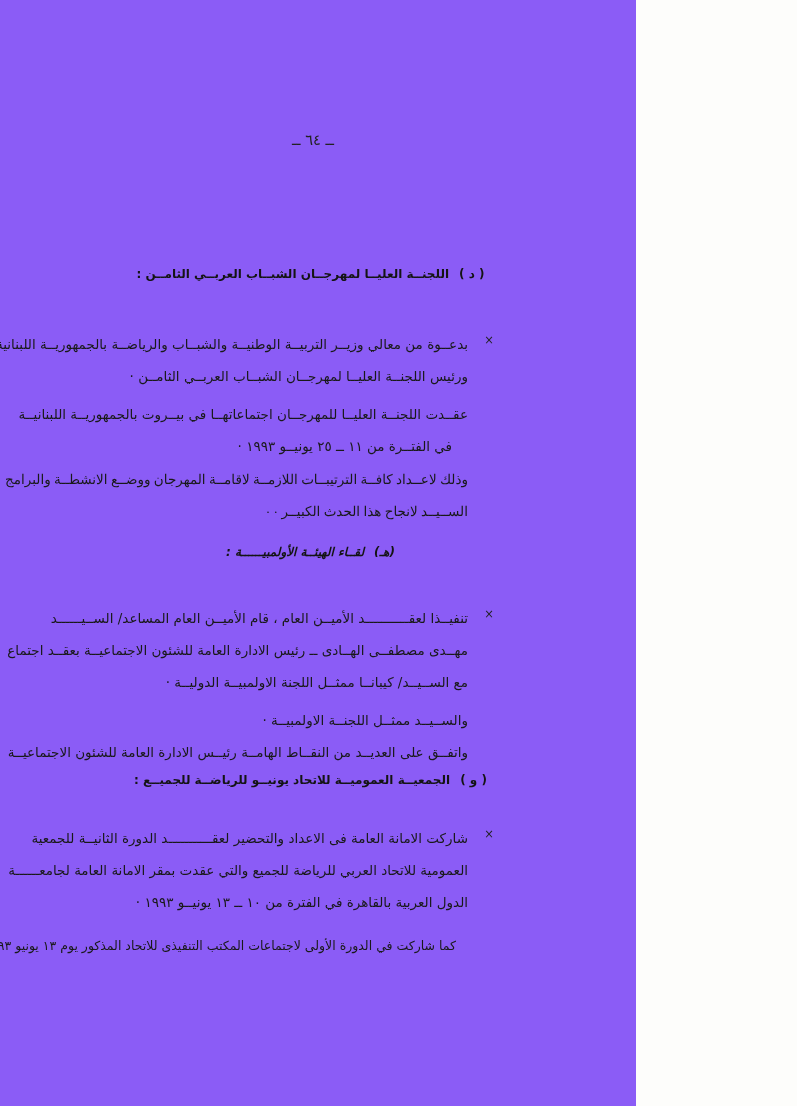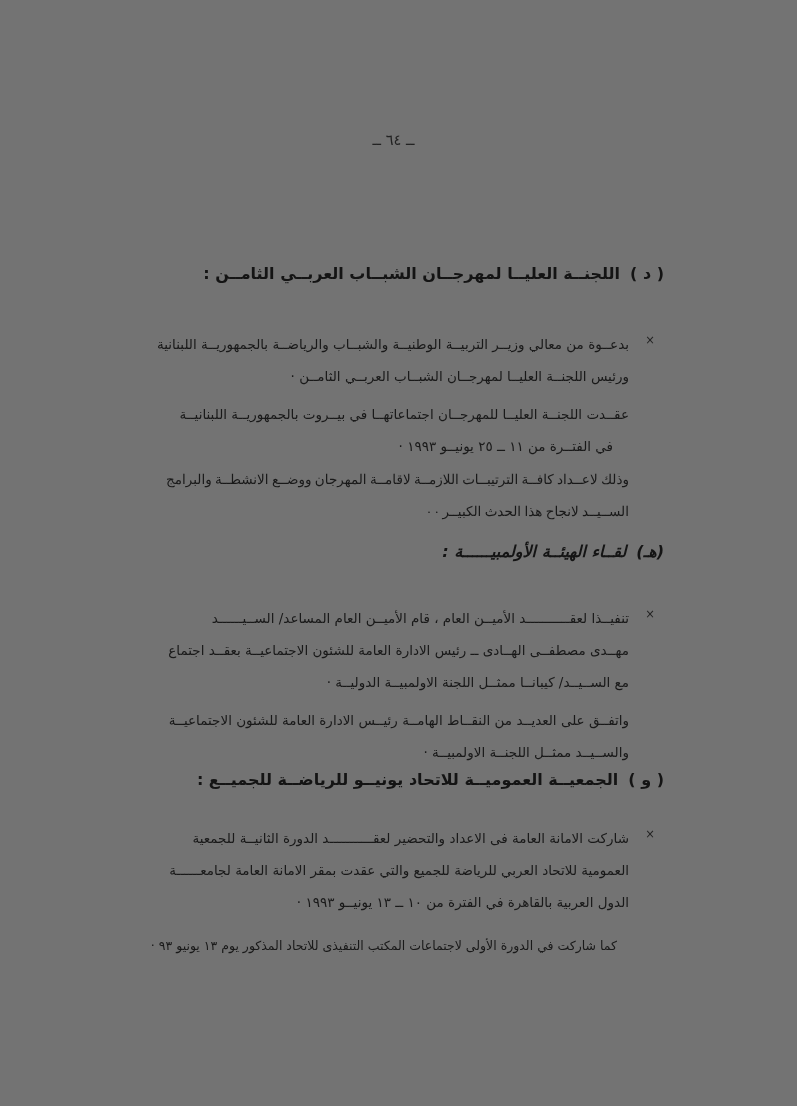--- a/index.html
+++ b/index.html
@@ -5,44 +5,44 @@
   html, body { margin: 0; padding: 0; }
   body {
     width: 797px; height: 1106px;
     background: #fdfdfb;
     font-family: "DejaVu Sans", sans-serif;
     color: #1b1b1b;
     overflow: hidden;
   }
   .page {
     position: relative;
-    width: 797px; height: 1106px;
-    background: #737373;
+    width: 636px; height: 1106px;
+    background: #8b5cf6;
     direction: rtl;
   }
   .page-number {
     position: absolute;
     top: 132px; left: 0; right: 10px;
     text-align: center;
     font-size: 14.5px;
     letter-spacing: 1px;
     color: #222;
   }
   .content {
     position: absolute;
     top: 0; right: 133px; left: 118px;
   }
   .heading {
     line-height: 24px;
     height: 24px;
-    font-size: 16px;
+    font-size: 12px;
     font-weight: bold;
     color: #141414;
     white-space: nowrap;
-    text-align: right;
+    text-align: center;
   }
   .heading .marker { margin-left: 10px; }
   .h-d  { margin-top: 262px; }
   .h-he { margin-top: 12px; font-style: italic; }
   .h-w  { margin-top: 0px; }
   .para {
     position: relative;
     margin-right: 35px;
     font-size: 13.5px;
     color: #191919;
@@ -109,22 +109,22 @@
     </div>
 
     <div class="para p4">
       <span class="bullet">×</span>
       <div class="line">تنفيــذا لعقـــــــــــد الأميــن العام ، قام الأميــن العام المساعد/ الســيــــــد</div>
       <div class="line">مهــدى مصطفــى الهــادى ــ رئيس الادارة العامة للشئون الاجتماعيــة بعقــد اجتماع</div>
       <div class="line">مع الســيــد/ كيبانــا ممثــل اللجنة الاولمبيــة الدوليــة ·</div>
     </div>
 
     <div class="para p5">
+      <div class="line">والســيــد ممثــل اللجنــة الاولمبيــة ·</div>
       <div class="line">واتفــق على العديــد من النقــاط الهامــة رئيــس الادارة العامة للشئون الاجتماعيــة</div>
-      <div class="line">والســيــد ممثــل اللجنــة الاولمبيــة ·</div>
     </div>
 
     <div class="heading h-w">
       <span class="marker">( و )</span><span class="title">الجمعيــة العموميــة للاتحاد يونيــو للرياضــة للجميــع  :</span>
     </div>
 
     <div class="para p6">
       <span class="bullet">×</span>
       <div class="line">شاركت الامانة العامة فى الاعداد والتحضير لعقـــــــــــد الدورة الثانيــة للجمعية</div>
       <div class="line">العمومية للاتحاد العربي للرياضة للجميع والتي عقدت بمقر الامانة العامة لجامعــــــة</div>

